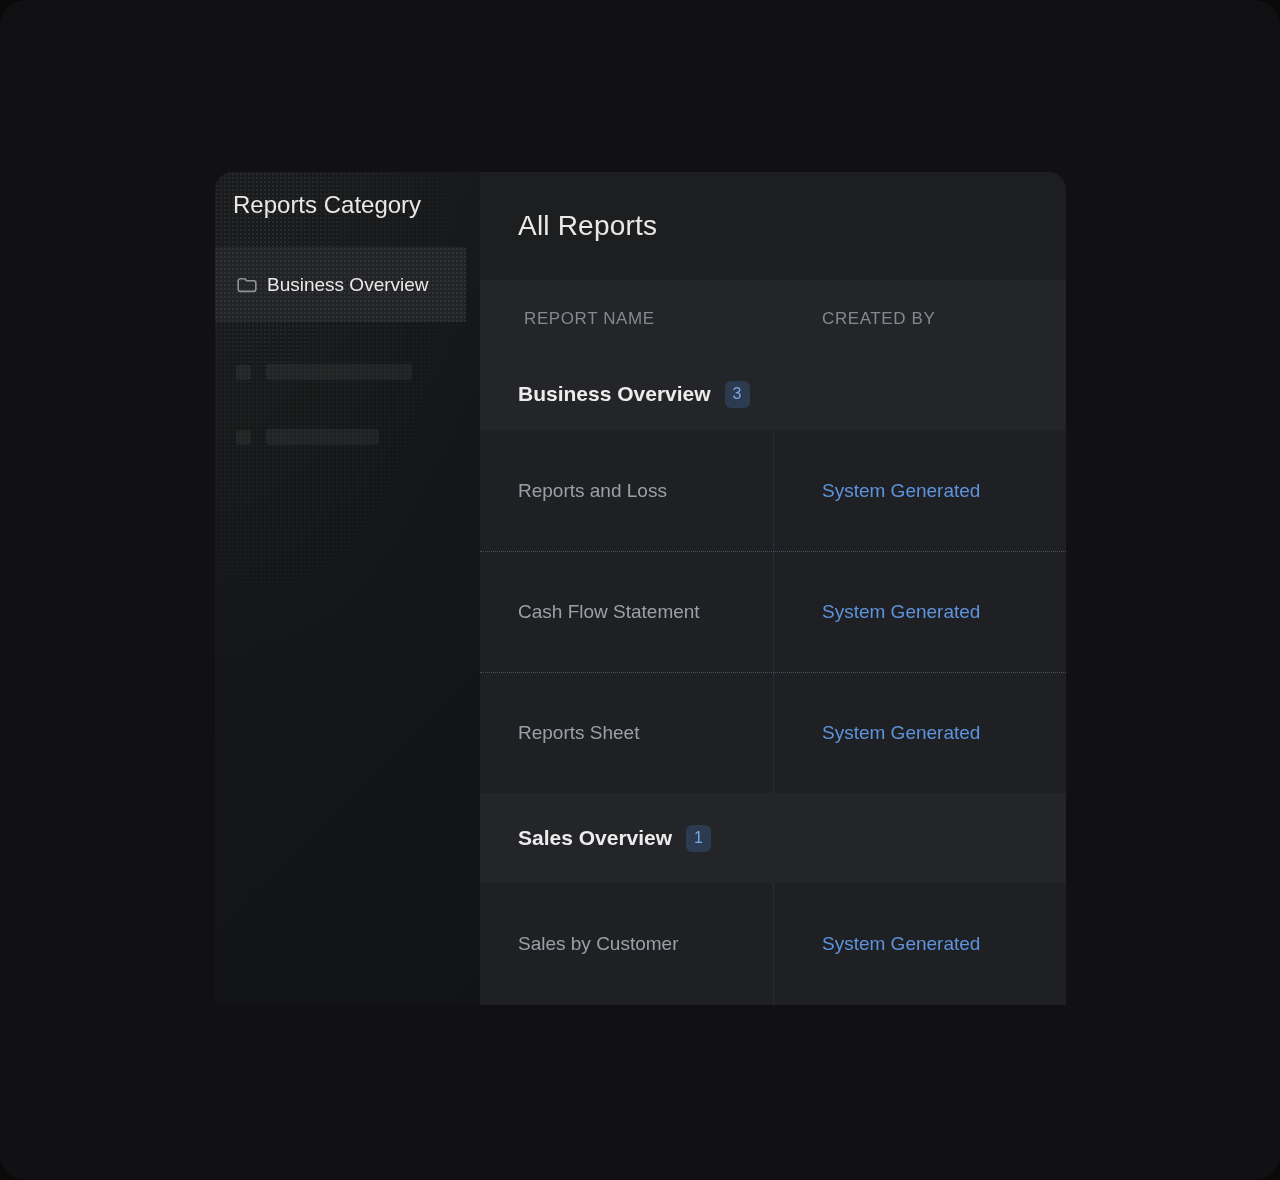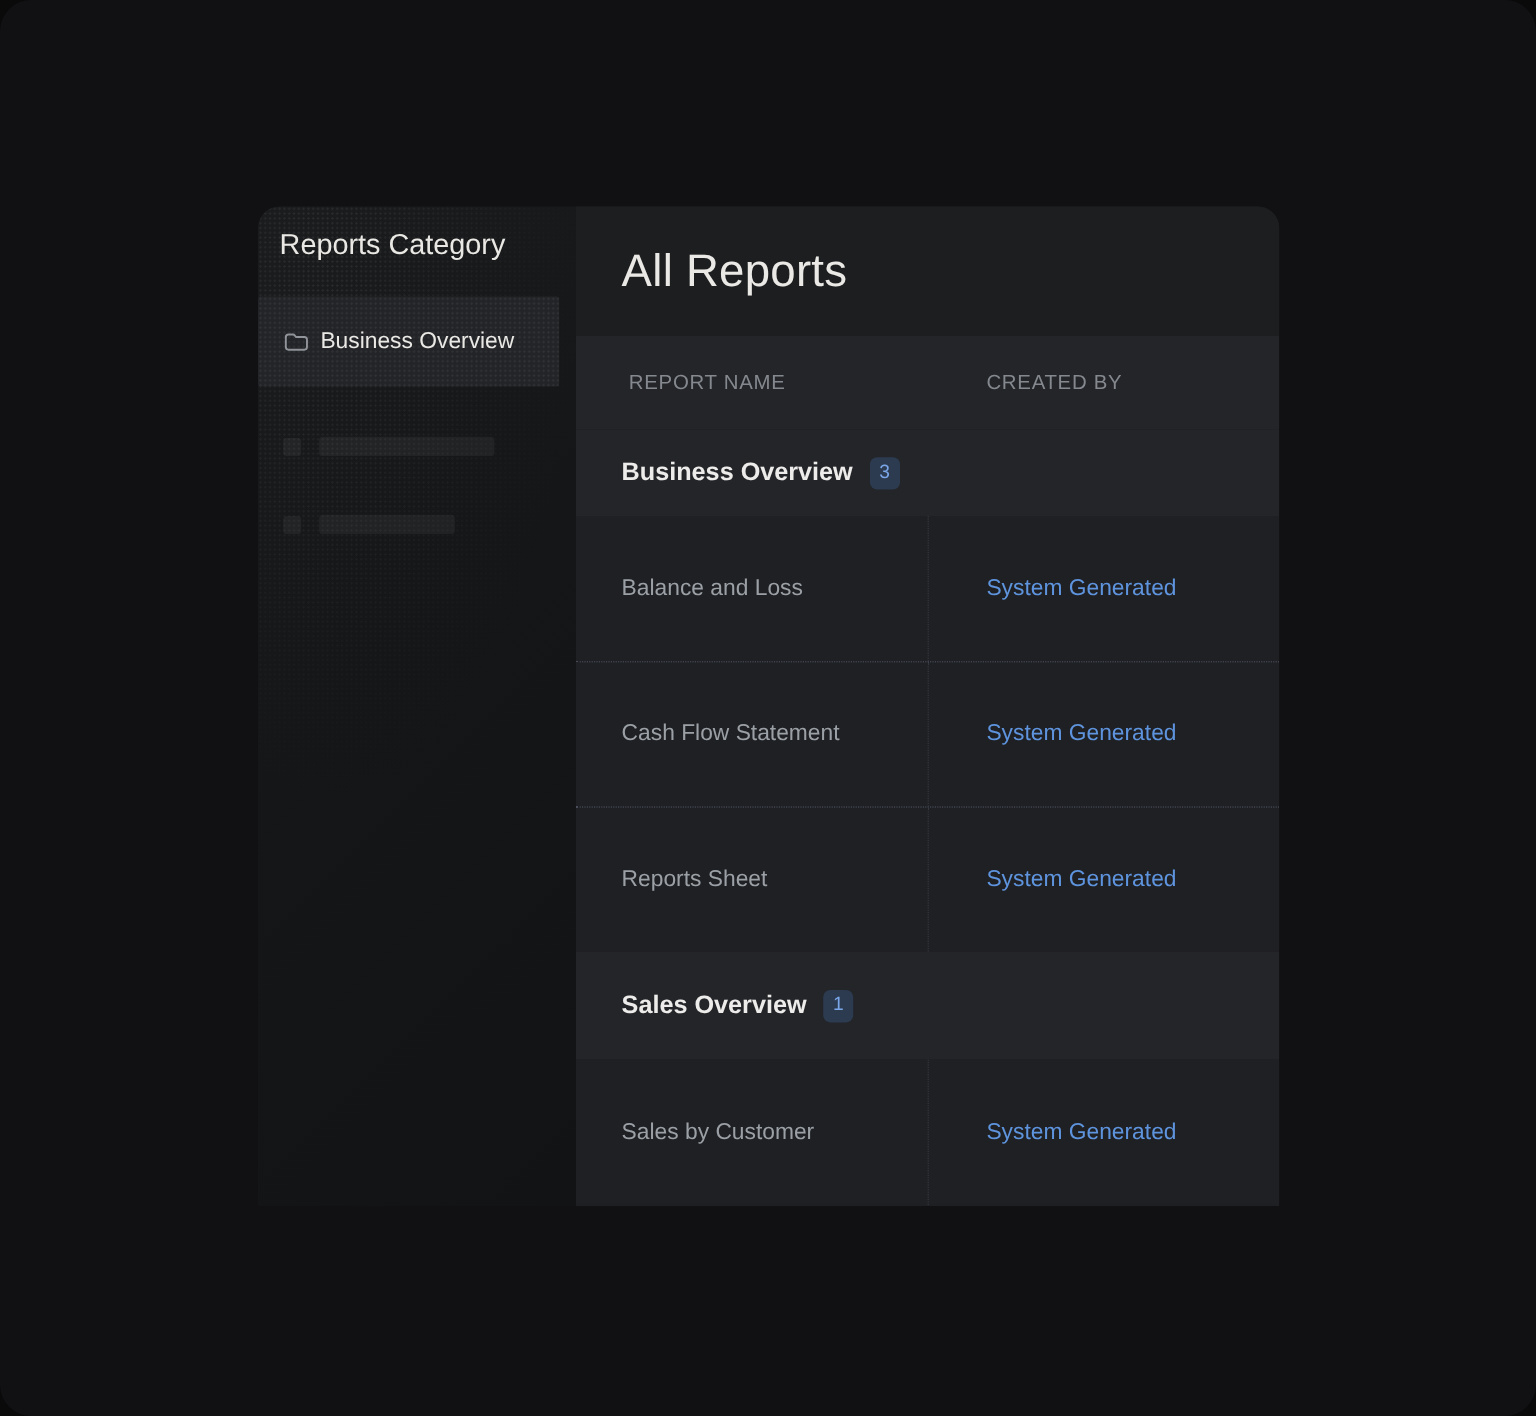--- a/index.html
+++ b/index.html
@@ -95,21 +95,21 @@
     overflow: hidden;
     background: #1f2023;
     display: flex; flex-direction: column;
   }
   .title-band {
     height: 108px; flex: 0 0 auto;
     background: #1d1e20;
     display: flex; align-items: center;
     padding-left: 38px;
   }
-  .page-title { margin: 0; font-size: 38px; font-weight: 400; color: #eae9e5; letter-spacing: 0.2px; }
+  .page-title { margin: 0; font-size: 28px; font-weight: 400; color: #eae9e5; letter-spacing: 0.2px; }
 
   .cols-band {
     height: 78px; flex: 0 0 auto;
     background: #232528;
     display: grid; grid-template-columns: 293px 1fr; align-items: center;
   }
   .col-h { font-size: 17px; color: #85898f; letter-spacing: 0.6px; }
   .col-h.left { padding-left: 44px; }
   .col-h.right { padding-left: 49px; }
 
@@ -192,21 +192,21 @@
 
     <div id="groups">
   <section class="group">
     <div class="group-header">
       <span class="group-name">Business Overview</span>
       <span class="count-badge">3</span>
     </div>
     <div class="group-rows">
   <div class="row">
     <div class="cell left">
-      <span class="report-name">Balance and Loss</span>
+      <span class="report-name">Reports and Loss</span>
     </div>
     <div class="cell right">
       <a class="created-by">System Generated</a>
     </div>
   </div>
 
   <div class="row">
     <div class="cell left">
       <span class="report-name">Cash Flow Statement</span>
     </div>

